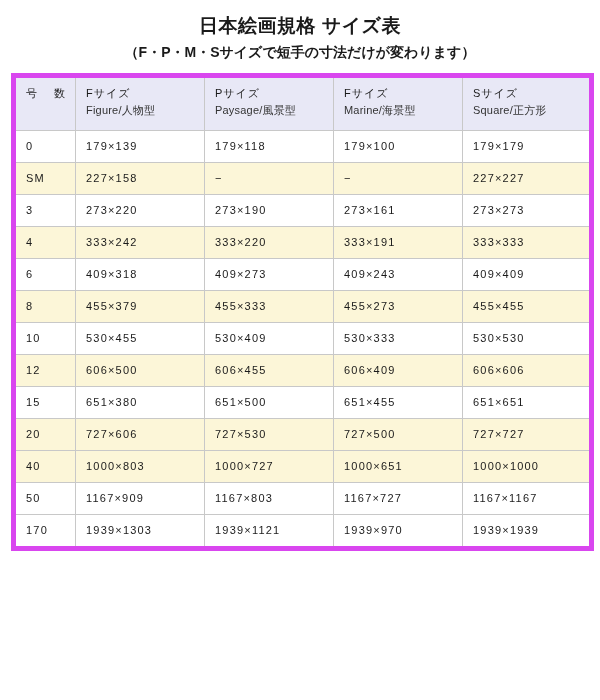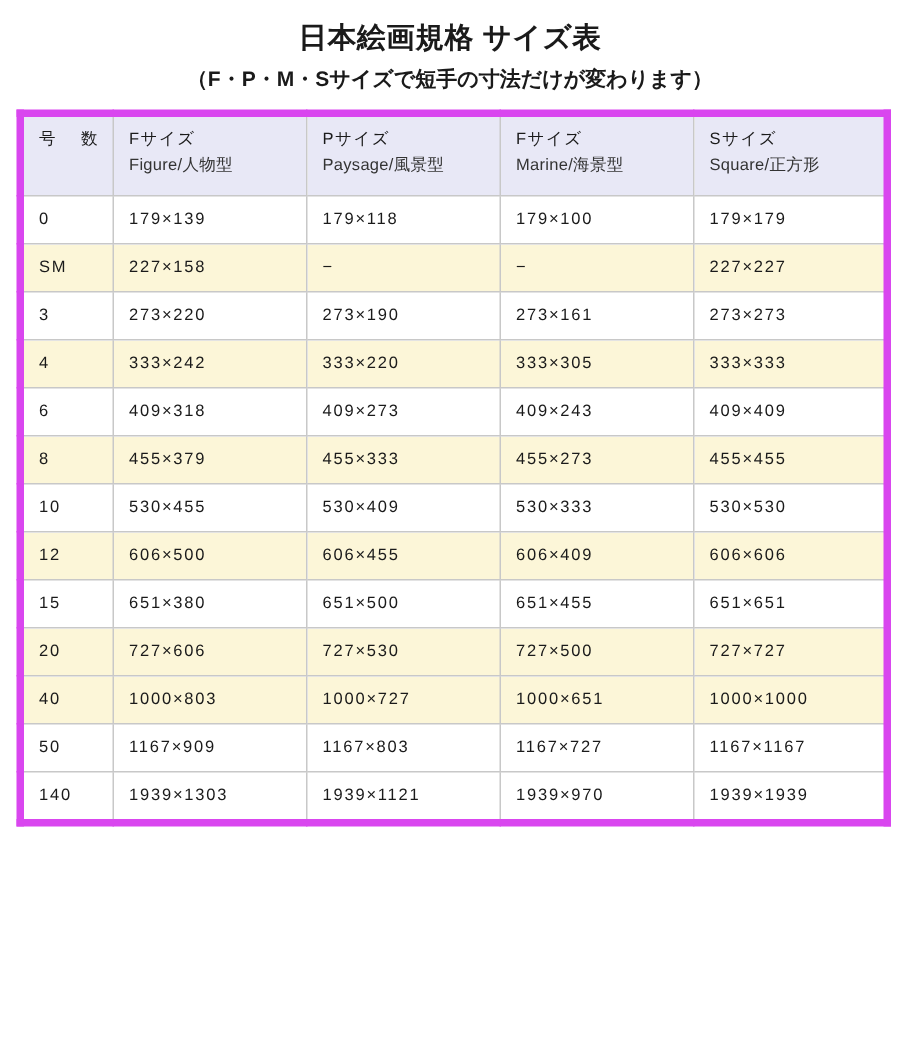--- a/index.html
+++ b/index.html
@@ -170,21 +170,21 @@
           <td class="go">3</td>
           <td class="num">273×220</td>
           <td class="num">273×190</td>
           <td class="num">273×161</td>
           <td class="num">273×273</td>
         </tr>
         <tr class="alt">
           <td class="go">4</td>
           <td class="num">333×242</td>
           <td class="num">333×220</td>
-          <td class="num">333×305</td>
+          <td class="num">333×191</td>
           <td class="num">333×333</td>
         </tr>
         <tr class="plain">
           <td class="go">6</td>
           <td class="num">409×318</td>
           <td class="num">409×273</td>
           <td class="num">409×243</td>
           <td class="num">409×409</td>
         </tr>
         <tr class="alt">
@@ -230,21 +230,21 @@
           <td class="num">1000×1000</td>
         </tr>
         <tr class="plain">
           <td class="go">50</td>
           <td class="num">1167×909</td>
           <td class="num">1167×803</td>
           <td class="num">1167×727</td>
           <td class="num">1167×1167</td>
         </tr>
         <tr class="plain">
-          <td class="go">140</td>
+          <td class="go">170</td>
           <td class="num">1939×1303</td>
           <td class="num">1939×1121</td>
           <td class="num">1939×970</td>
           <td class="num">1939×1939</td>
         </tr>
       </tbody>
     </table>
   </div>
 
 </div>

